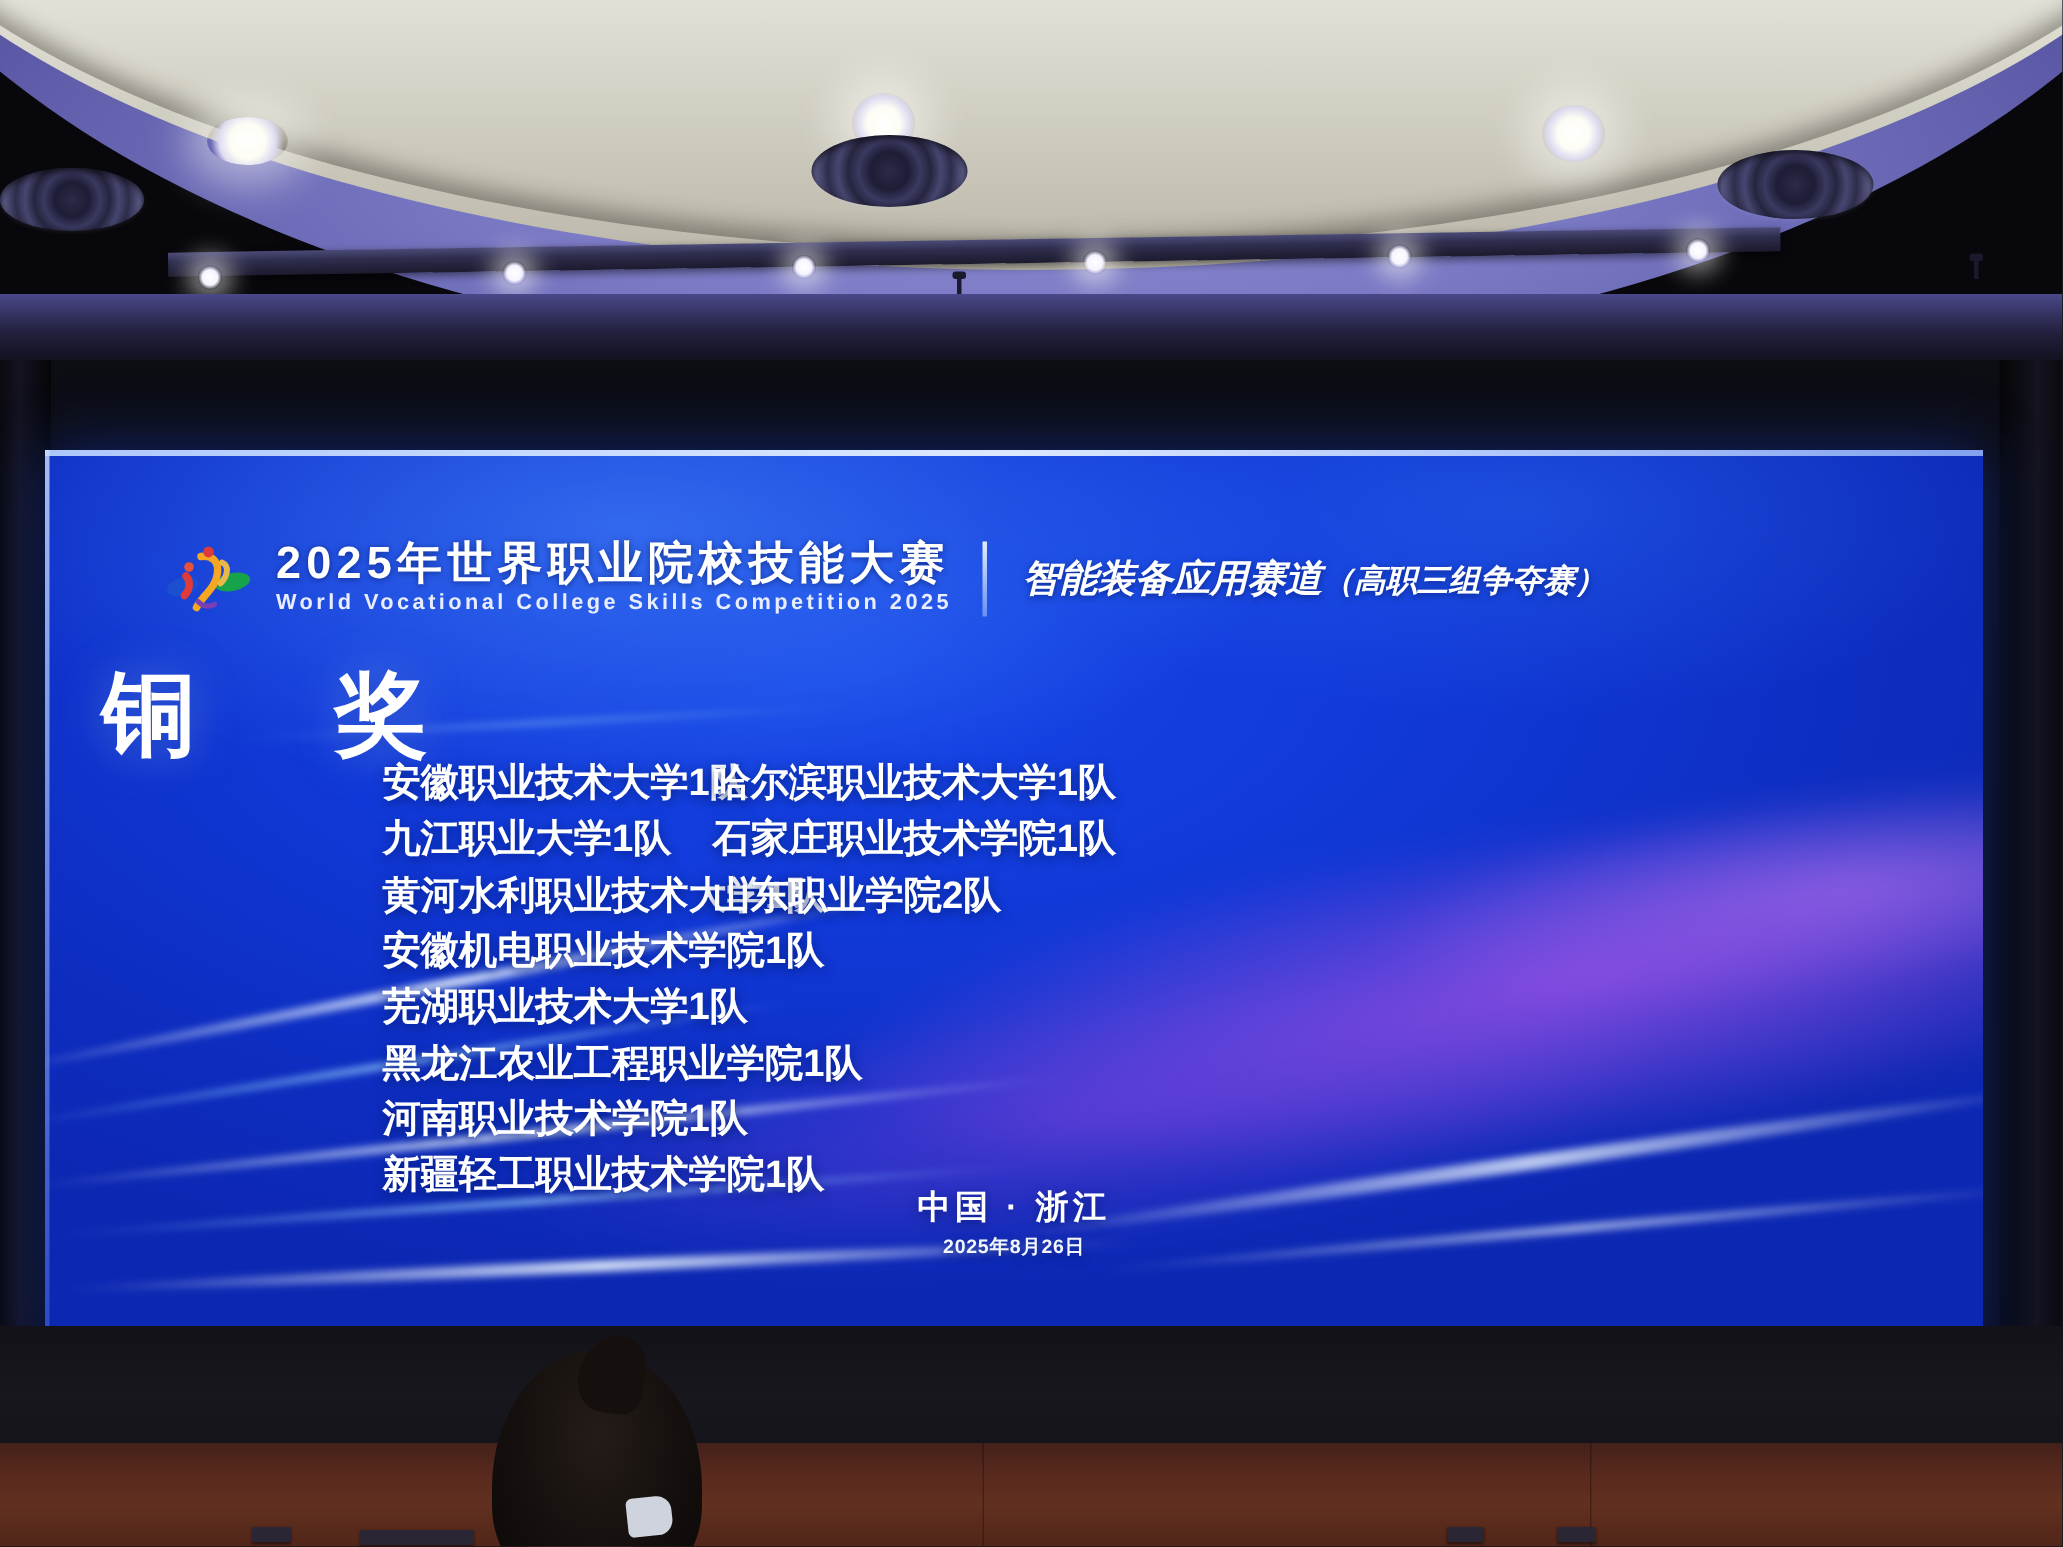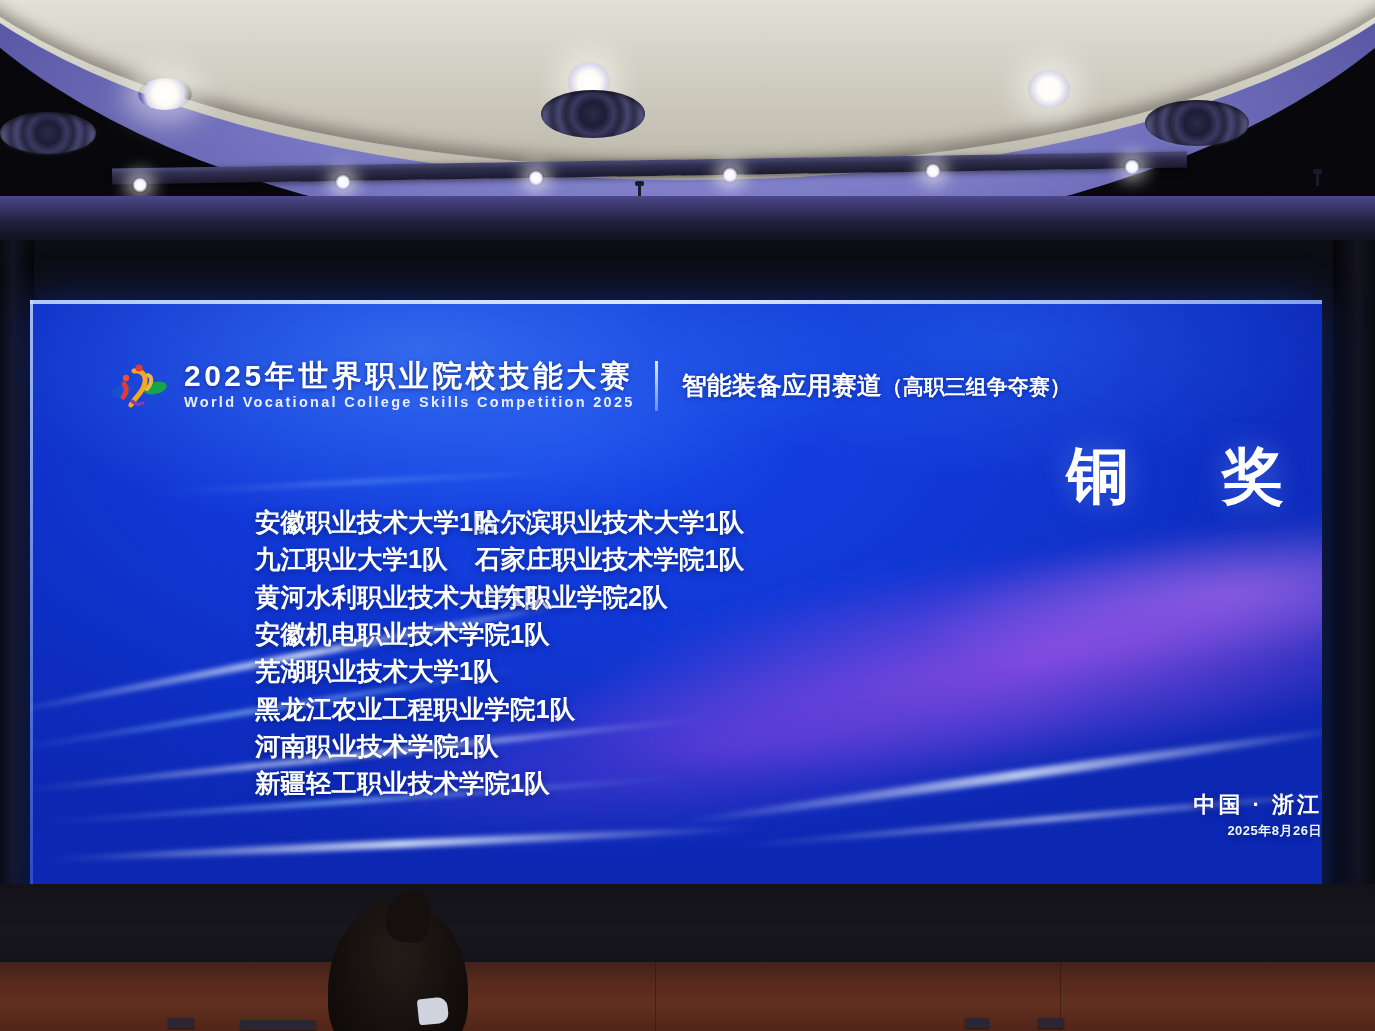--- a/index.html
+++ b/index.html
@@ -103,38 +103,38 @@
   .hdr{ position:absolute; left:78px; top:60px; display:flex; align-items:center; gap:14px; }
   .hdr-logo{ position:relative; width:62px; height:50px; }
   .hdr-titles{ display:flex; flex-direction:column; }
   .hdr-cn{ font-size:30px; font-weight:700; color:#ffffff; letter-spacing:3.5px;
     text-shadow:0 1px 4px rgba(0,20,90,.6); white-space:nowrap; line-height:1.08; }
   .hdr-en{ font-size:14.5px; font-weight:700; color:#e8eeff; letter-spacing:2.3px;
     white-space:nowrap; line-height:1.25; margin-top:1px; }
   .hdr-div{ width:3px; height:50px; background:linear-gradient(180deg,rgba(235,245,255,.95),rgba(170,200,255,.5));
     margin:0 10px 0 6px; }
   .hdr-track{ font-size:25px; font-weight:700; color:#ffffff; white-space:nowrap;
-    text-shadow:0 1px 4px rgba(0,20,90,.6); }
+    text-shadow:0 1px 4px rgba(0,20,90,.6);font-style:italic; }
   .hdr-track .paren{ font-size:21px; }
 
   
-  .award{ position:absolute; left:0; right:0; top:134px; text-align:right;
+  .award{ position:absolute; left:0; right:0; top:134px; text-align:left;
     font-size:62px; font-weight:700; color:#fff; letter-spacing:38px; text-indent:38px;
     text-shadow:0 3px 16px rgba(20,60,200,.8), 0 0 30px rgba(180,210,255,.4); }
 
   
   .cols{ position:absolute; left:0; top:204px; width:100%; display:flex; }
   .col{ }
   .col-left{ width:430px; padding-left:225px; }
   .col-right{ padding-left:15px; }
   .win{ font-size:25.5px; font-weight:700; color:#ffffff; line-height:1.465;
     white-space:nowrap; text-shadow:0 2px 7px rgba(0,25,110,.75); }
 
   
-  .footer{ position:absolute; left:0; right:0; top:490px; text-align:right; }
+  .footer{ position:absolute; left:0; right:0; top:490px; text-align:center; }
   .f-place{ font-size:22px; font-weight:700; color:#fff; letter-spacing:3px;
     text-shadow:0 2px 8px rgba(0,25,110,.7); }
   .f-date{ font-size:13px; font-weight:700; color:#f2f6ff; letter-spacing:.5px; margin-top:2px;
     text-shadow:0 2px 6px rgba(0,25,110,.7); }
 
   
   .person-head{ position:absolute; left:328px; top:900px; width:140px; height:160px;
     background:radial-gradient(ellipse at 50% 35%, #241c18 0%, #15100e 55%, #0b0807 100%);
     border-radius:54% 54% 36% 36%/62% 62% 38% 38%; }
   .person-tuft{ position:absolute; left:386px; top:890px; width:44px; height:52px;

